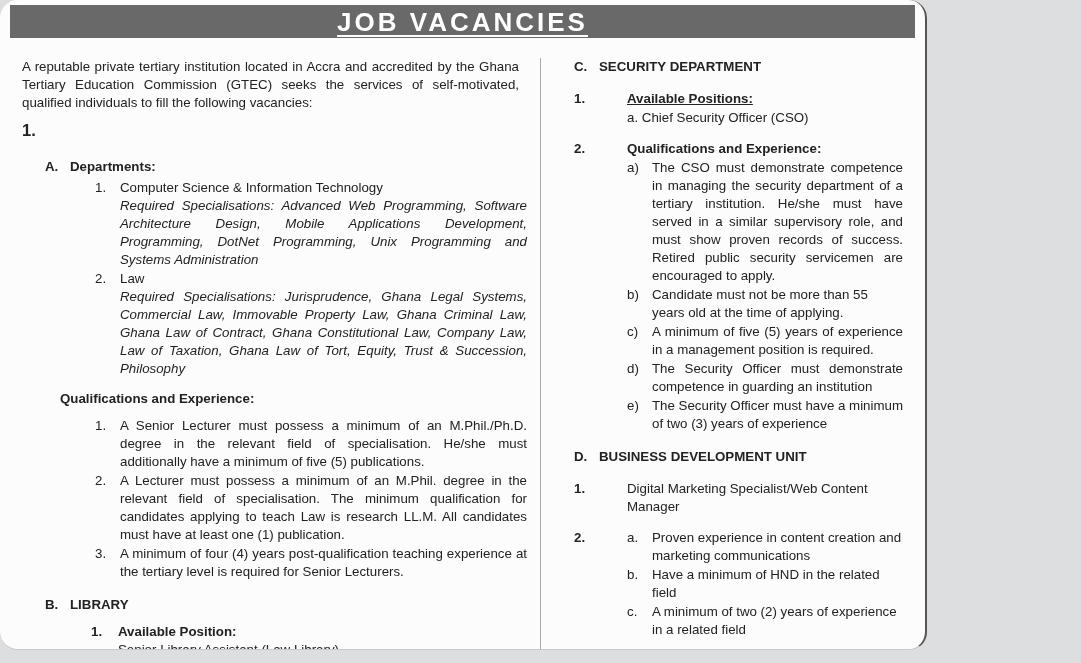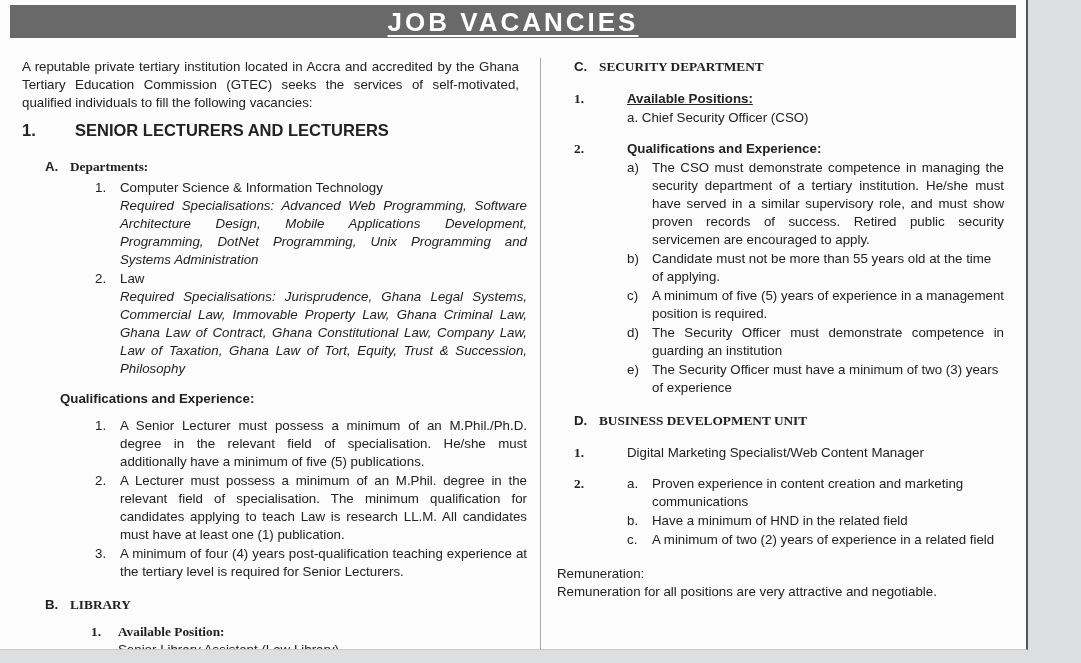--- a/index.html
+++ b/index.html
@@ -9,29 +9,30 @@
     background:#e8e8e8;
   }
   .canvas {
     position:relative;
     width:1081px; height:663px;
     background:#dcdee0;
     overflow:hidden;
   }
   .page {
     position:absolute; left:0; top:0;
-    width:1028px; height:650px;
+    width:927px; height:650px;
     background:#fcfcfc;
     border-right:2px solid #555;
     border-bottom:1px solid #c9c9c9;
     box-sizing:border-box;
     overflow:hidden;
     color:#222;
     font-size:13.3px;
     line-height:18px;
+    border-radius:18px;
   }
   .header {
     margin:5px 10px 0 10px;
     height:33px;
     background:#696969;
     display:flex; align-items:center; justify-content:center;
   }
   .header-title {
     color:#ffffff;
     font-weight:bold;
@@ -48,21 +49,21 @@
   .col-left {
     width:541px; box-sizing:border-box;
     padding:0 13px 0 22px;
     border-right:1px solid #a8a8a8;
   }
   .col-right {
     flex:1; box-sizing:border-box;
     padding:0 22px 0 16px;
   }
   .just { text-align:justify; }
-  .bold { font-weight:bold;font-family:Liberation Serif, serif; }
+  .bold { font-weight:bold; }
   .ital { font-style:italic; }
   .row { display:flex; align-items:flex-start; }
   .num   { flex:0 0 25px; }
   .num27 { flex:0 0 27px; }
   .numw  { flex:0 0 53px; }
   .letter{ flex:0 0 25px; font-weight:bold; }
   .grow { flex:1; min-width:0; }
 
   
   .intro { margin-bottom:9px; }
@@ -98,21 +99,20 @@
     </div>
 
     <div class="content">
 
       <div class="col-left">
 
         <p class="intro just" style="margin:0 8px 9px 0;">A reputable private tertiary institution located in Accra and accredited by the Ghana Tertiary Education Commission (GTEC) seeks the services of self-motivated, qualified individuals to fill the following vacancies:</p>
 
         <div class="row h1">
           <span class="h1num">1.</span>
-          <span>SENIOR LECTURERS AND LECTURERS</span>
         </div>
 
         <div class="sec">
           <div class="row sec-head">
             <span class="letter">A.</span>
             <span class="bold">Departments:</span>
           </div>
           <div class="dept-list">
             <div class="dept-item">
               <div class="row">

